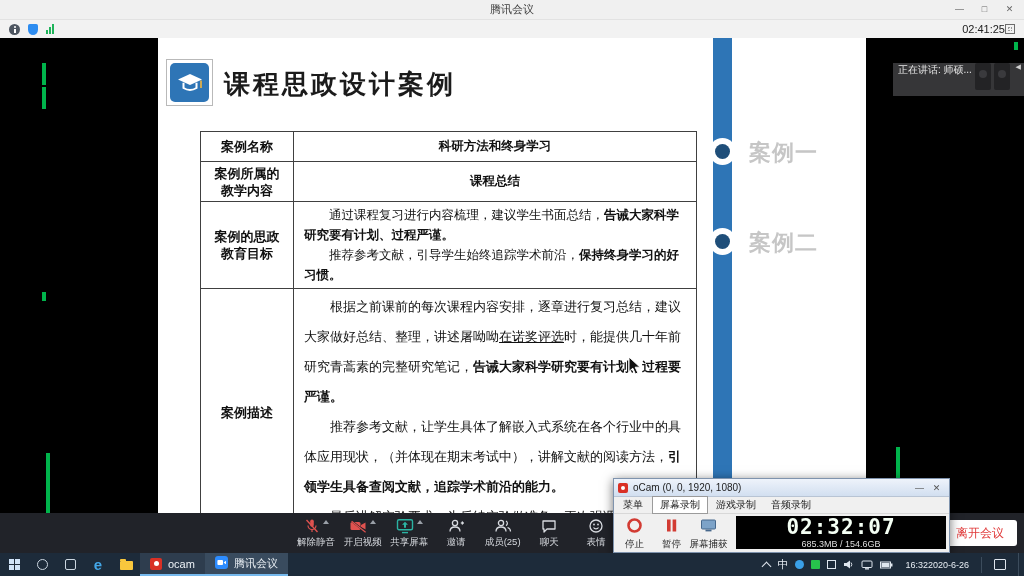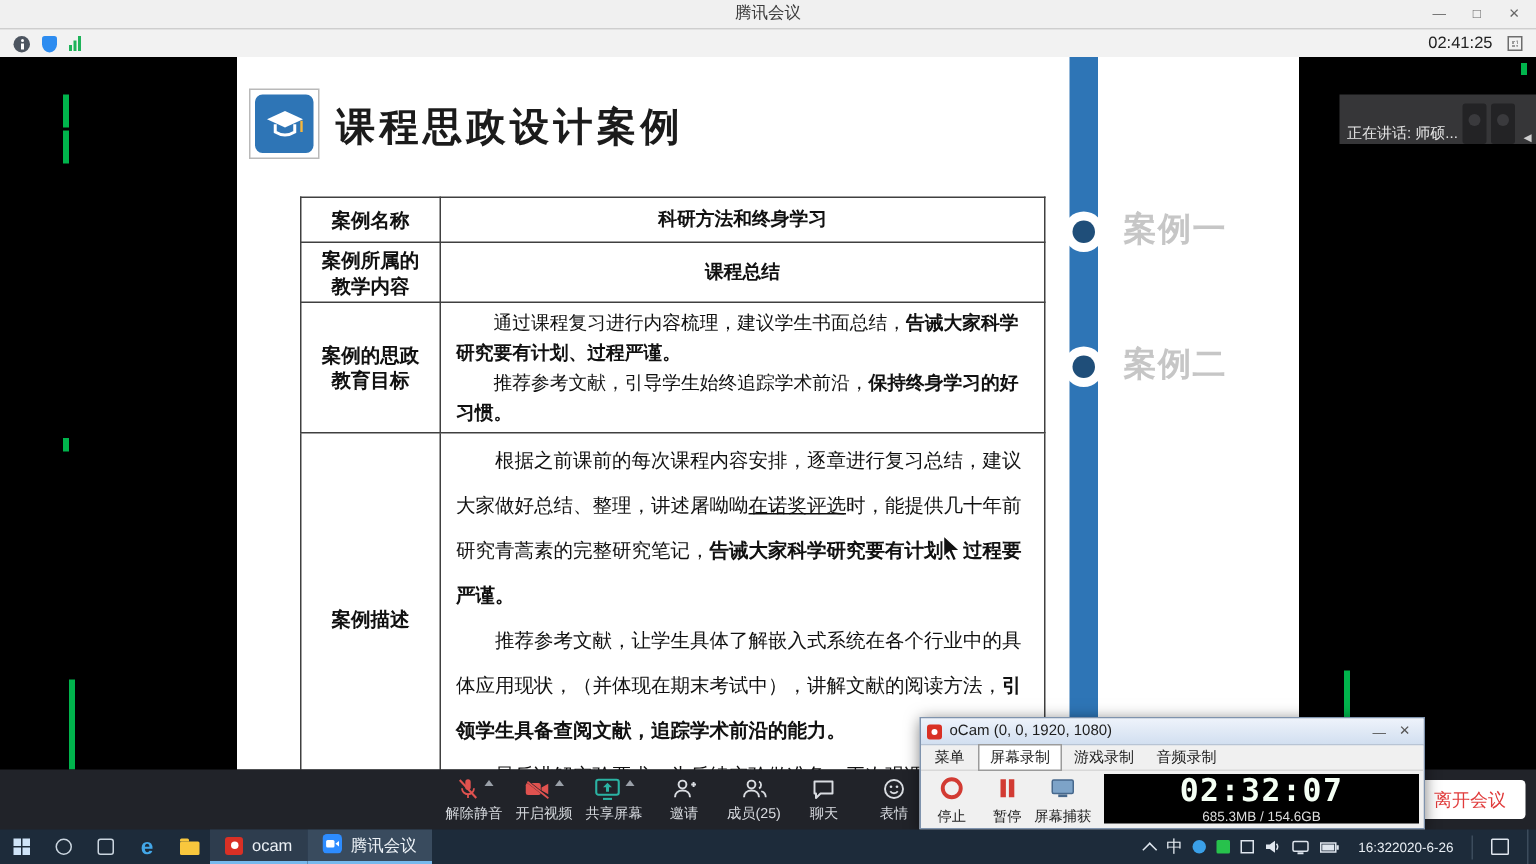--- a/index.html
+++ b/index.html
@@ -18,21 +18,21 @@
   .sh-left{display:flex;align-items:center;gap:8px;padding-left:9px;}
   .info-icon{position:relative;width:11px;height:11px;border-radius:50%;background:#4d5560;}
   .info-icon::before{content:"";position:absolute;top:2px;left:4.5px;width:2px;height:2px;background:#fff;border-radius:50%;}
   .info-icon::after{content:"";position:absolute;top:5px;left:4.5px;width:2px;height:4px;background:#fff;}
   .shield-icon{width:10px;height:11px;background:#2d8cf0;border-radius:2px 2px 55% 55%;}
   .signal-icon{display:flex;align-items:flex-end;gap:1px;height:10px;}
   .signal-icon i{display:block;width:2px;background:#1fb35a;}
   .signal-icon i:nth-child(1){height:4px;}
   .signal-icon i:nth-child(2){height:7px;}
   .signal-icon i:nth-child(3){height:10px;}
-  .sh-right{margin-left:auto;display:flex;align-items:center;gap:10px;padding-right:9px;}
+  .sh-right{margin-left:auto;display:flex;align-items:center;padding-right:9px;}
   .timer{font-size:11px;color:#222;}
   .fs-icon{position:relative;width:10px;height:10px;border:1px solid #6d6d6d;}
   .fs-icon::after{content:"";position:absolute;inset:2px;border:1px dotted #9a9a9a;}
 
   
   .stage{position:absolute;top:38px;left:0;width:886px;height:475px;background:#000;z-index:1;}
   .gm{position:absolute;width:4px;background:#00b44c;}
 
   .slide{position:absolute;left:158px;top:0;width:708px;height:475px;background:#fff;}
 
@@ -50,30 +50,30 @@
   tr.r3 td{height:85px;}
   tr.r4 td{height:225px;}
   .valc{text-align:center;font-weight:700;font-size:13.5px;}
   td.val p{margin:0;text-indent:2em;}
   tr.r3 td.val p{line-height:20px;font-size:12.5px;}
   tr.r4 td.val p{line-height:30px;font-size:13px;}
   .b{font-weight:700;}
   .u{text-decoration:underline;}
 
   .nav-bar{position:absolute;left:555px;top:0;width:19px;height:475px;background:#2e75b6;}
-  .nav-item{position:absolute;left:551px;display:flex;align-items:flex-end;gap:13px;cursor:default;}
+  .nav-item{position:absolute;left:551px;display:flex;align-items:flex-start;gap:13px;cursor:default;}
   .nav-dot{width:27px;height:27px;background:#fff;border-radius:50%;display:flex;align-items:center;justify-content:center;}
   .nav-dot i{width:15px;height:15px;background:#1f4e79;border-radius:50%;}
   .nav-label{font-size:22px;font-weight:700;color:#c6c6c6;letter-spacing:1px;white-space:nowrap;}
   .nav-item.active .nav-label{color:#141414;}
 
   .cursor{position:absolute;left:470px;top:318px;}
 
   
-  .speaking{position:absolute;left:893px;top:25px;width:131px;height:33px;background:rgba(56,56,58,.96);display:flex;align-items:flex-end;gap:3px;z-index:5;}
+  .speaking{position:absolute;left:893px;top:25px;width:131px;height:33px;background:rgba(56,56,58,.96);display:flex;align-items:flex-start;gap:3px;z-index:5;}
   .sp-label{font-size:10px;color:#e6e6e6;padding-left:5px;white-space:nowrap;}
   .sp-thumb{width:16px;height:27px;background:#232325;border-radius:2px;position:relative;}
   .sp-thumb::after{content:"";position:absolute;left:4px;top:7px;width:8px;height:8px;border-radius:50%;background:#3a3a3d;}
   .sp-collapse{margin-left:auto;color:#cfcfcf;font-size:7px;padding:0 3px;}
 
   
   .mtoolbar{position:absolute;top:513px;left:0;right:0;height:52px;background:#212329;z-index:20;}
   .tb-group{position:absolute;left:296px;top:0;width:320px;height:40px;display:flex;justify-content:space-between;align-items:center;}
   .tb-btn{display:flex;flex-direction:column;align-items:center;justify-content:center;min-width:40px;gap:2px;color:#d6d9de;font-size:9.5px;cursor:default;}
   .tb-ic-row{display:flex;align-items:flex-start;height:16px;}

